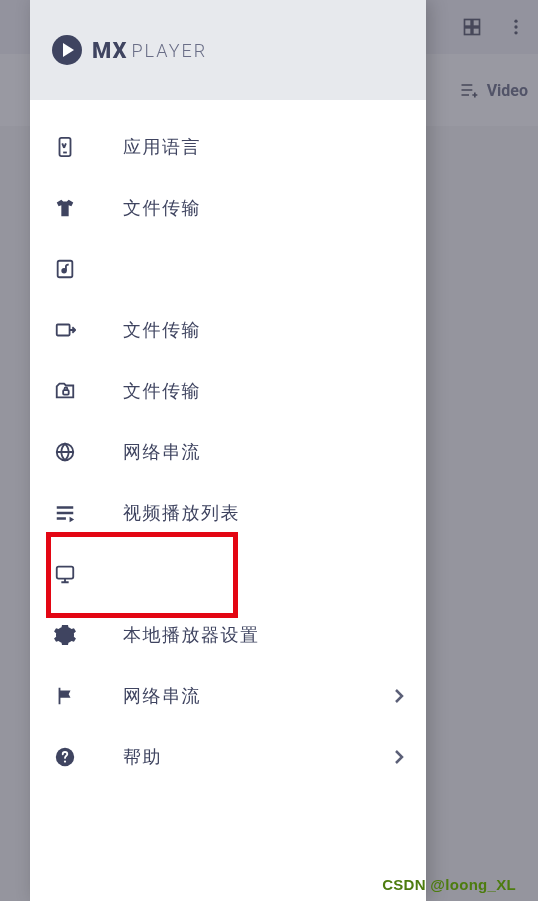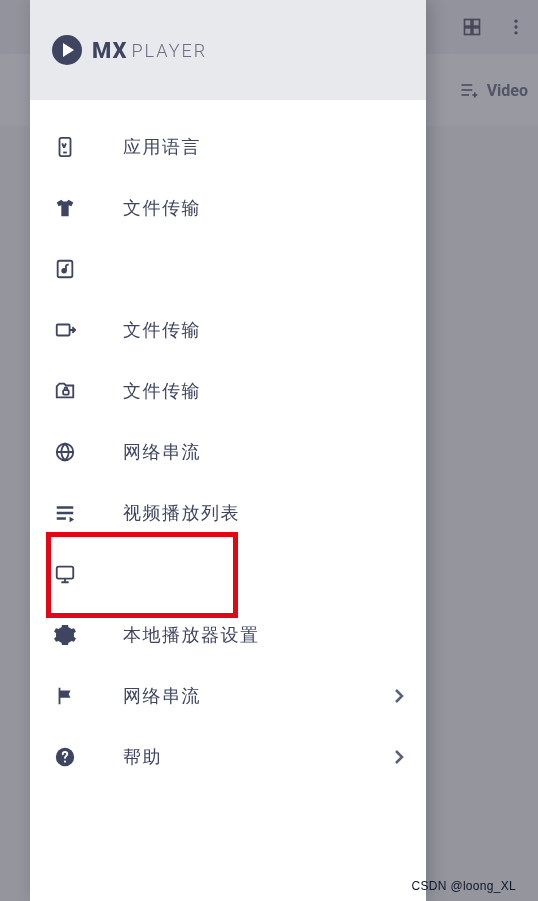--- a/index.html
+++ b/index.html
@@ -158,25 +158,26 @@
       width: 192px;
       height: 86px;
       border: 5px solid #e30613;
       z-index: 3;
       pointer-events: none;
     }
     .watermark {
       position: absolute;
       bottom: 8px;
       right: 22px;
-      color: #0f172a;
-      font-size: 12px;
+      color: #4d7c0f;
+      font-size: 15px;
       z-index: 4;
       font-family: Arial, sans-serif;
       letter-spacing: 0.3px;
+      font-weight: bold;
     }
     svg { display: block; }
   </style>
 </head>
 <body>
 
 <div class="bg-toolbar">
   <span class="bg-icon">
     <svg width="20" height="20" viewBox="0 0 24 24" fill="none" stroke="currentColor" stroke-width="2">
       <rect x="3" y="3" width="8" height="8"></rect>

